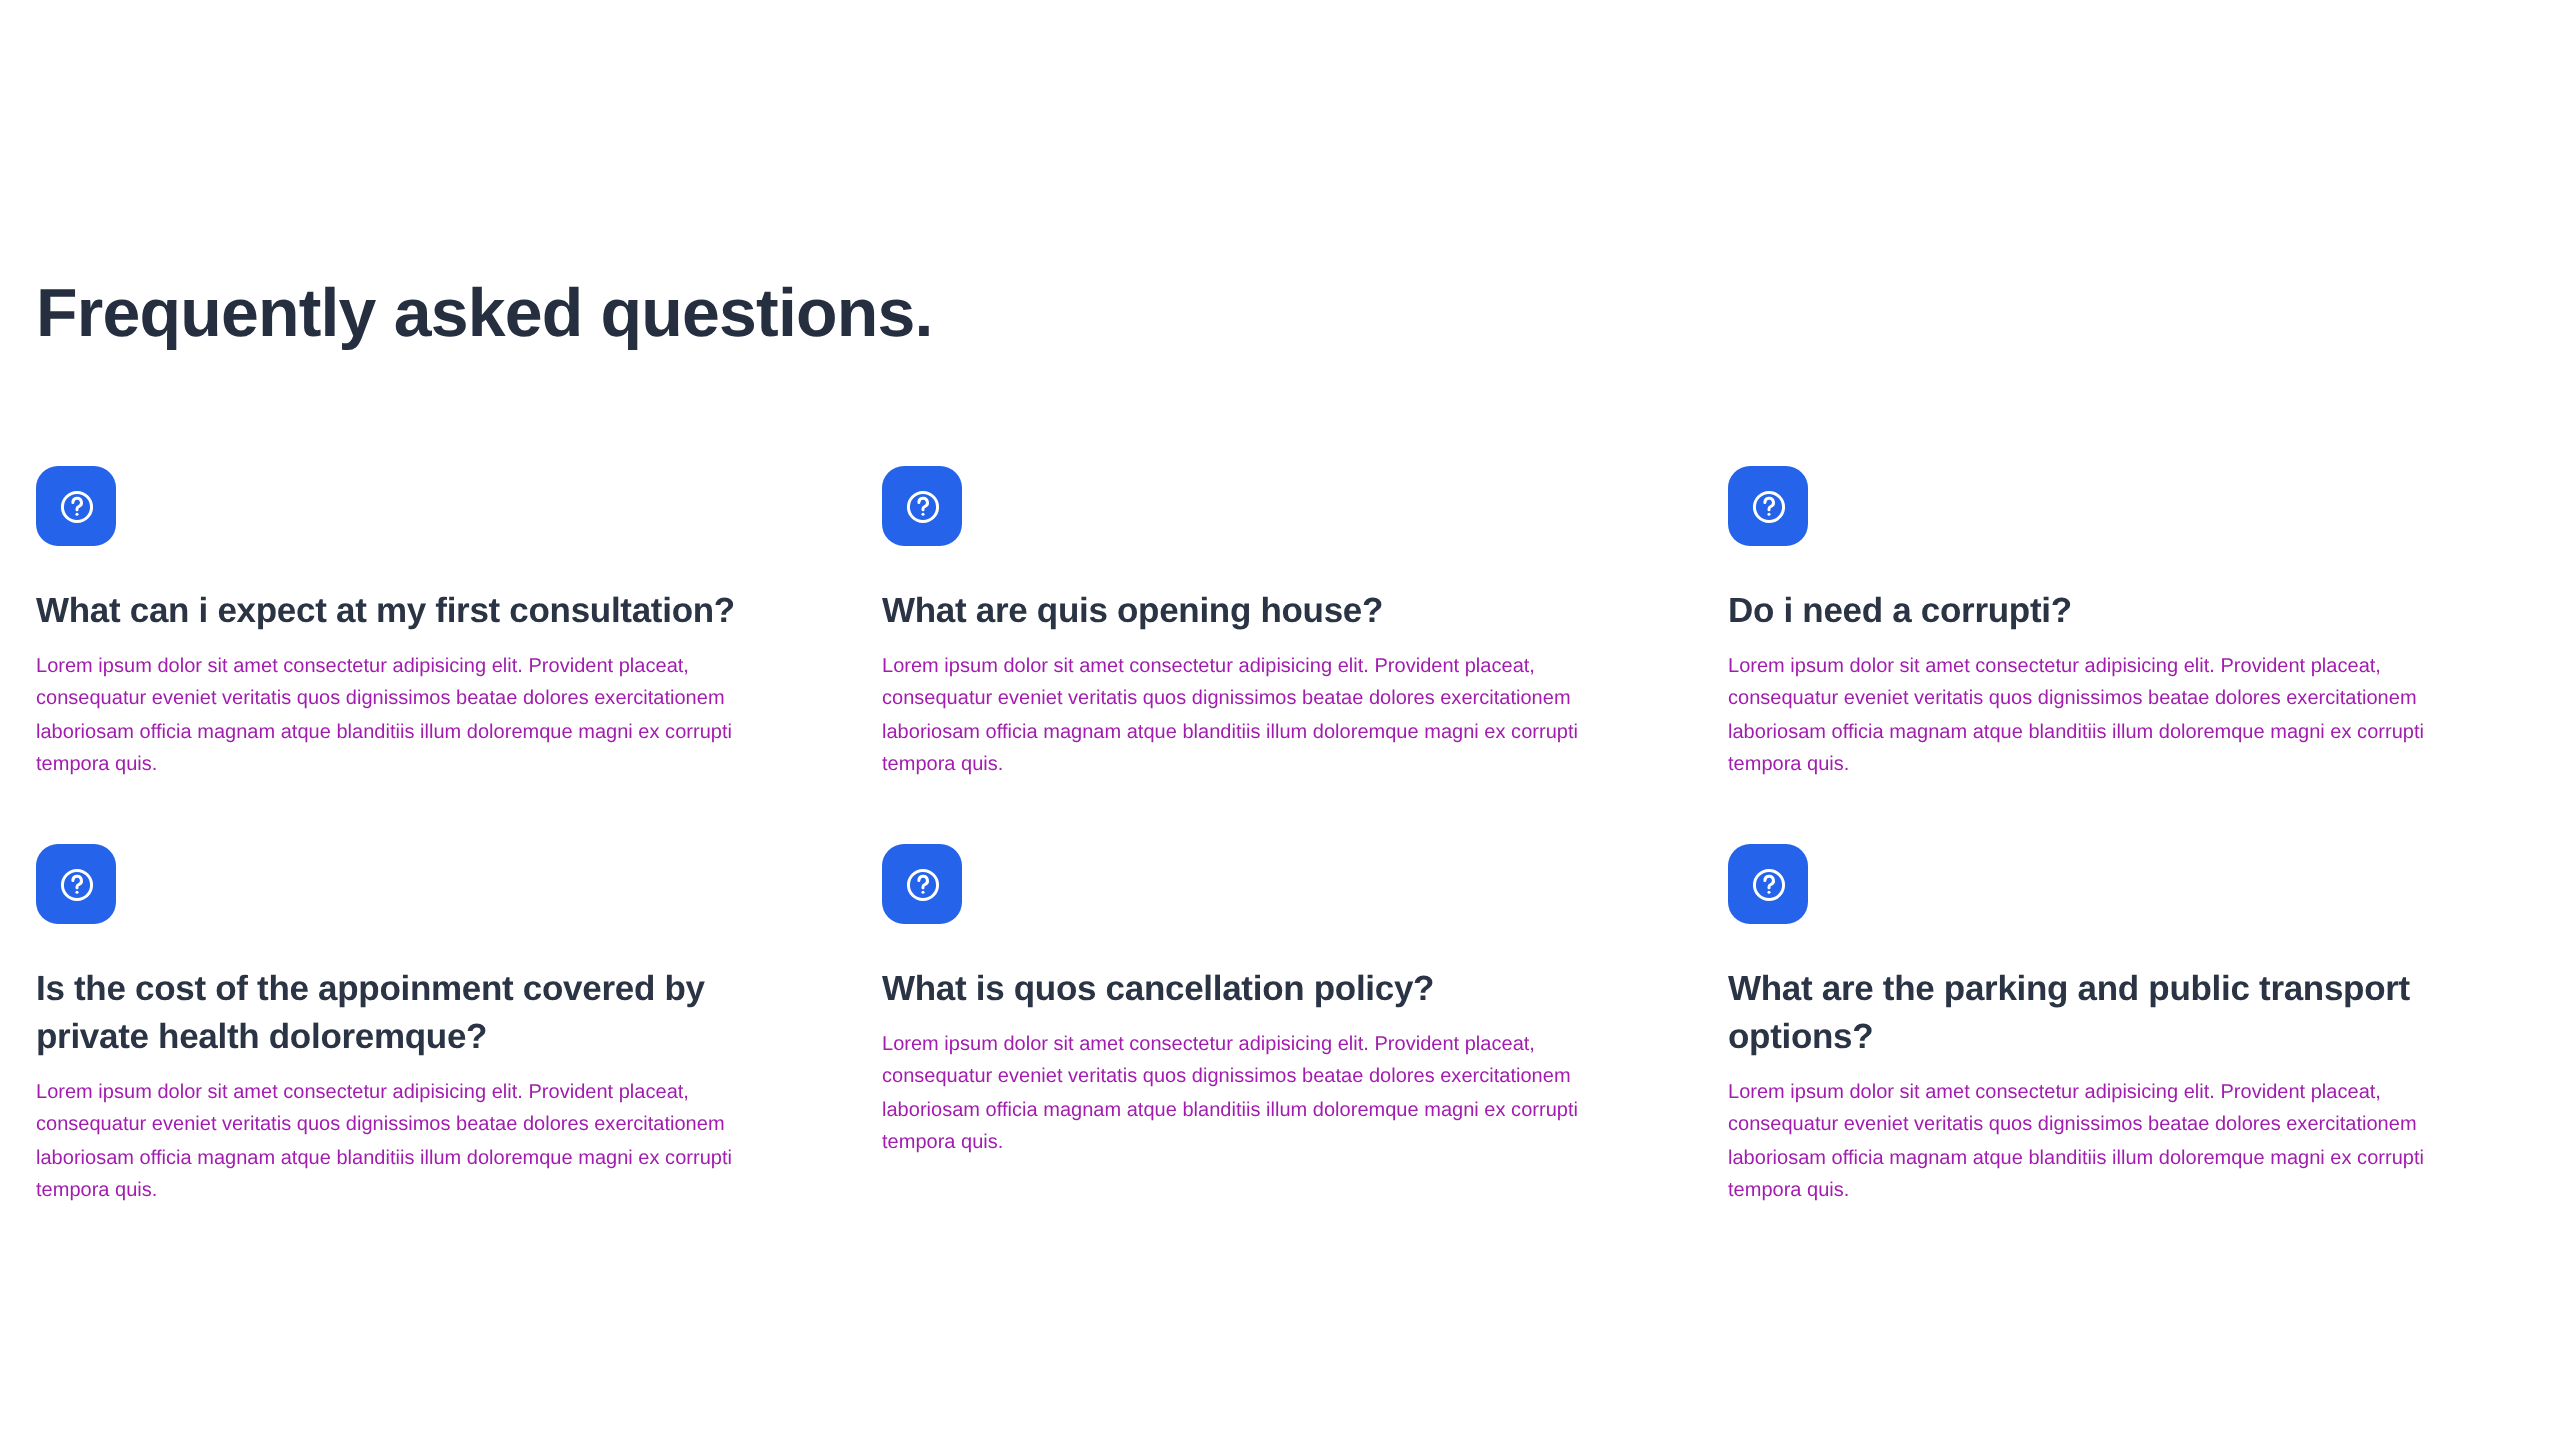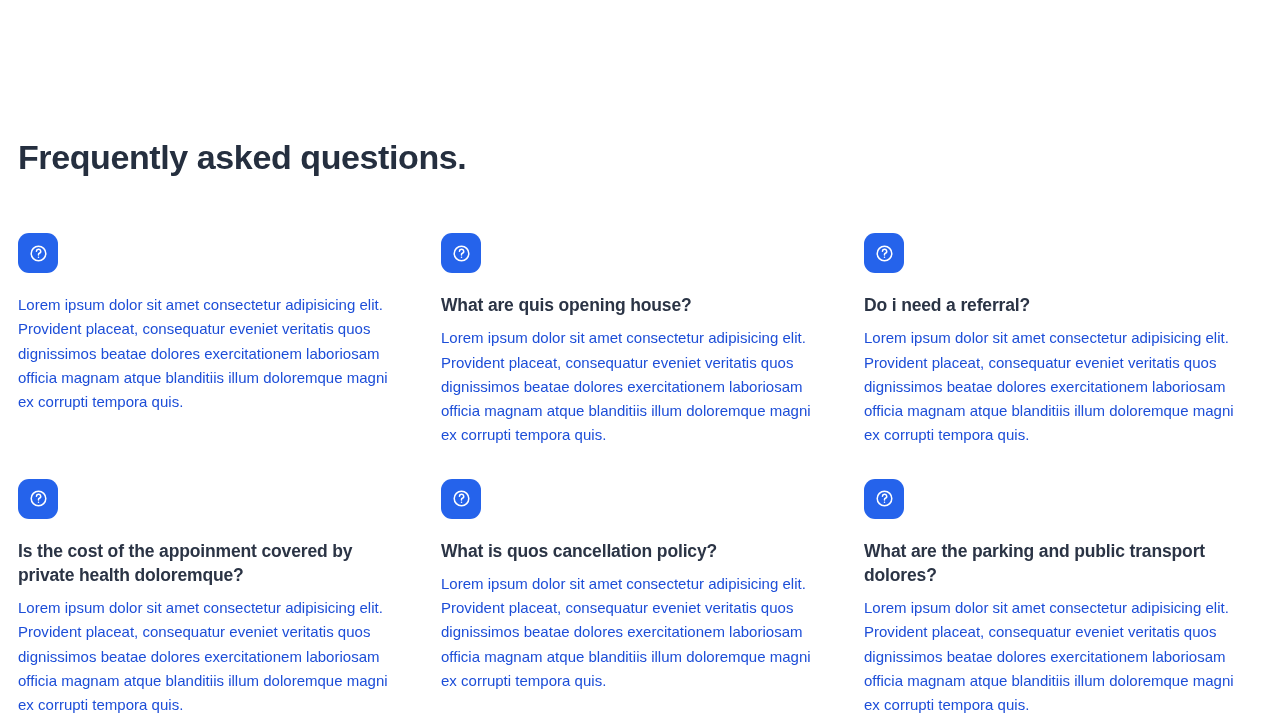--- a/index.html
+++ b/index.html
@@ -67,43 +67,44 @@
     margin: 0 0 9px 0;
     font-size: 17.5px;
     font-weight: 700;
     line-height: 1.38;
     letter-spacing: -0.15px;
     color: #2b3445;
   }
 
   .faq-answer {
     margin: 0;
-    font-size: 15px;
+    font-size: 10px;
     line-height: 1.62;
-    color: #1d4ed8;
+    color: #a21caf;
     letter-spacing: 0.01px;
   }
 </style>
 </head>
 <body>
 
 <section class="faq-section">
 
   <h1 class="page-title">Frequently asked questions.</h1>
 
   <div class="faq-grid">
 
     <div class="faq-item">
       <div class="faq-icon-badge">
         <svg viewBox="0 0 24 24" fill="none" stroke="#ffffff" stroke-width="1.9" stroke-linecap="round" stroke-linejoin="round">
           <circle cx="12" cy="12" r="9.2"></circle>
           <path d="M9.4 9.2a2.7 2.7 0 1 1 3.6 2.55c-.62.23-1 .83-1 1.49v.5"></path>
           <circle cx="12" cy="16.6" r="0.95" fill="#ffffff" stroke="none"></circle>
         </svg>
       </div>
+      <h2 class="faq-question">What can i expect at my first consultation?</h2>
       <p class="faq-answer">Lorem ipsum dolor sit amet consectetur adipisicing elit. Provident placeat, consequatur eveniet veritatis quos dignissimos beatae dolores exercitationem laboriosam officia magnam atque blanditiis illum doloremque magni ex corrupti tempora quis.</p>
     </div>
 
     <div class="faq-item">
       <div class="faq-icon-badge">
         <svg viewBox="0 0 24 24" fill="none" stroke="#ffffff" stroke-width="1.9" stroke-linecap="round" stroke-linejoin="round">
           <circle cx="12" cy="12" r="9.2"></circle>
           <path d="M9.4 9.2a2.7 2.7 0 1 1 3.6 2.55c-.62.23-1 .83-1 1.49v.5"></path>
           <circle cx="12" cy="16.6" r="0.95" fill="#ffffff" stroke="none"></circle>
         </svg>
@@ -113,21 +114,21 @@
     </div>
 
     <div class="faq-item">
       <div class="faq-icon-badge">
         <svg viewBox="0 0 24 24" fill="none" stroke="#ffffff" stroke-width="1.9" stroke-linecap="round" stroke-linejoin="round">
           <circle cx="12" cy="12" r="9.2"></circle>
           <path d="M9.4 9.2a2.7 2.7 0 1 1 3.6 2.55c-.62.23-1 .83-1 1.49v.5"></path>
           <circle cx="12" cy="16.6" r="0.95" fill="#ffffff" stroke="none"></circle>
         </svg>
       </div>
-      <h2 class="faq-question">Do i need a referral?</h2>
+      <h2 class="faq-question">Do i need a corrupti?</h2>
       <p class="faq-answer">Lorem ipsum dolor sit amet consectetur adipisicing elit. Provident placeat, consequatur eveniet veritatis quos dignissimos beatae dolores exercitationem laboriosam officia magnam atque blanditiis illum doloremque magni ex corrupti tempora quis.</p>
     </div>
 
     <div class="faq-item">
       <div class="faq-icon-badge">
         <svg viewBox="0 0 24 24" fill="none" stroke="#ffffff" stroke-width="1.9" stroke-linecap="round" stroke-linejoin="round">
           <circle cx="12" cy="12" r="9.2"></circle>
           <path d="M9.4 9.2a2.7 2.7 0 1 1 3.6 2.55c-.62.23-1 .83-1 1.49v.5"></path>
           <circle cx="12" cy="16.6" r="0.95" fill="#ffffff" stroke="none"></circle>
         </svg>
@@ -149,18 +150,18 @@
     </div>
 
     <div class="faq-item">
       <div class="faq-icon-badge">
         <svg viewBox="0 0 24 24" fill="none" stroke="#ffffff" stroke-width="1.9" stroke-linecap="round" stroke-linejoin="round">
           <circle cx="12" cy="12" r="9.2"></circle>
           <path d="M9.4 9.2a2.7 2.7 0 1 1 3.6 2.55c-.62.23-1 .83-1 1.49v.5"></path>
           <circle cx="12" cy="16.6" r="0.95" fill="#ffffff" stroke="none"></circle>
         </svg>
       </div>
-      <h2 class="faq-question">What are the parking and public transport dolores?</h2>
+      <h2 class="faq-question">What are the parking and public transport options?</h2>
       <p class="faq-answer">Lorem ipsum dolor sit amet consectetur adipisicing elit. Provident placeat, consequatur eveniet veritatis quos dignissimos beatae dolores exercitationem laboriosam officia magnam atque blanditiis illum doloremque magni ex corrupti tempora quis.</p>
     </div>
 
   </div>
 </section>
 
 </body></html>

